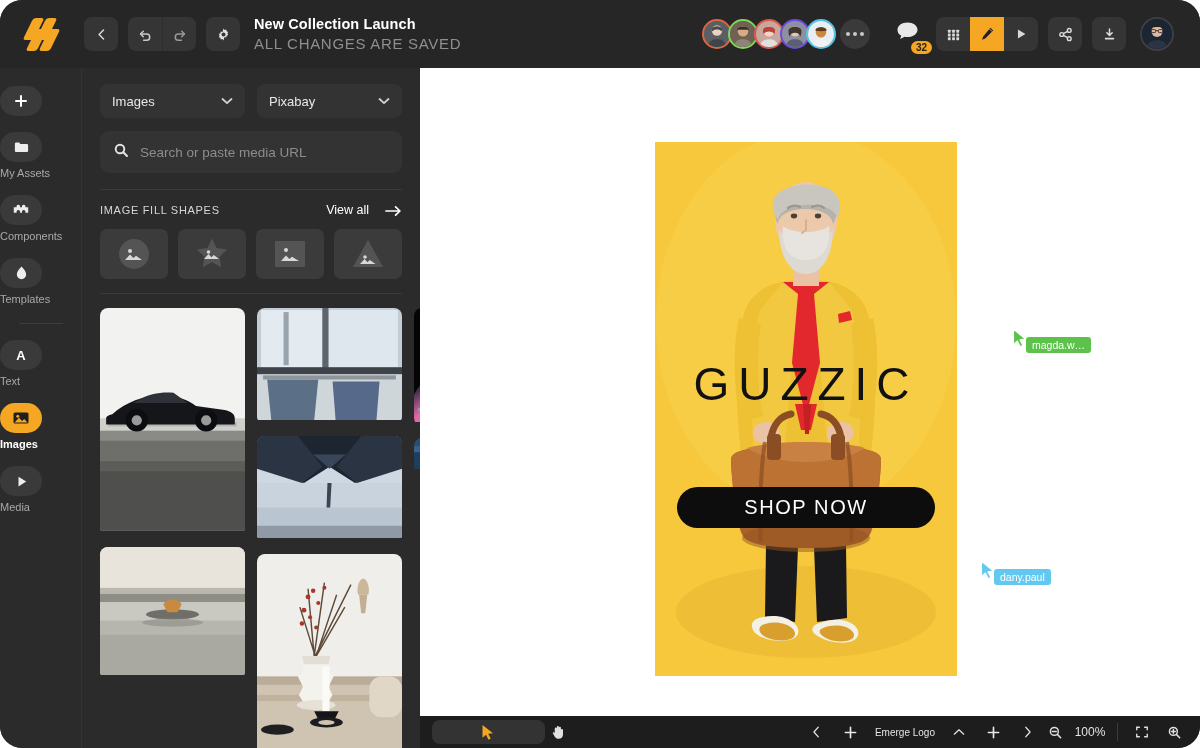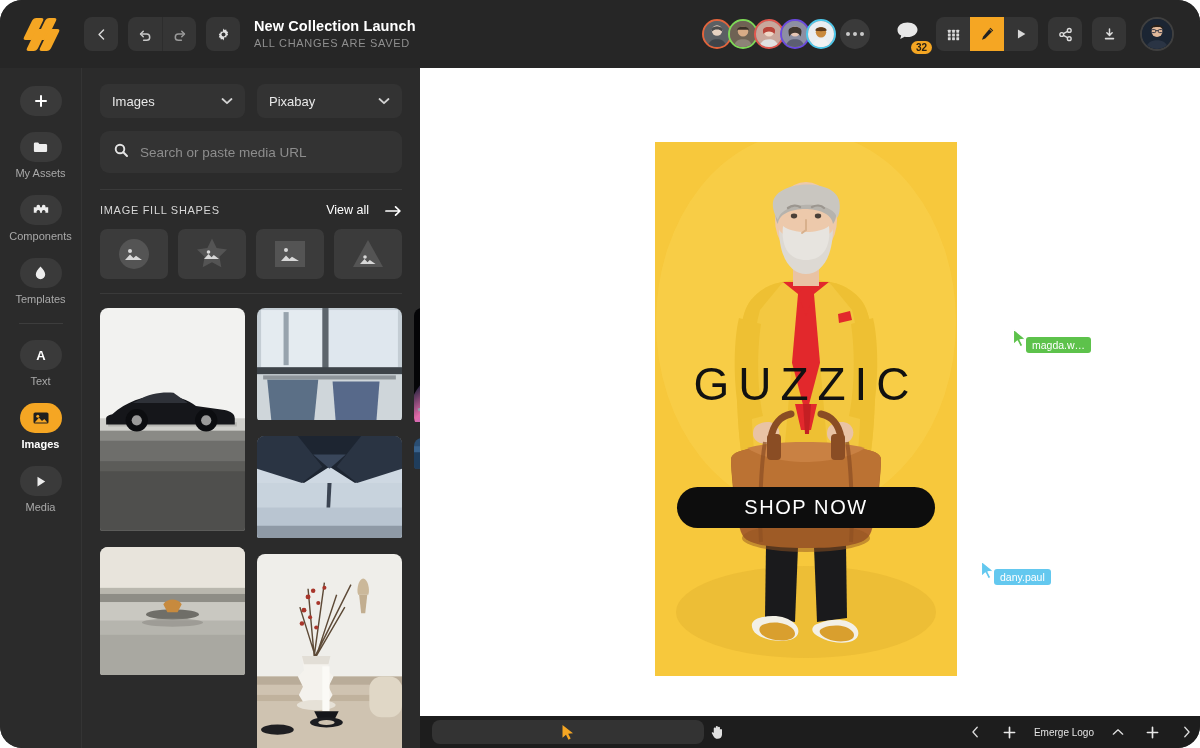--- a/index.html
+++ b/index.html
@@ -40,21 +40,21 @@
     background: #353535; border-radius: 8px;
     display: flex; align-items: center; justify-content: center;
     color: #cfcfcf; font-size: 15px; cursor: pointer;
   }
   .hgroup { display: flex; background: #353535; border-radius: 8px; overflow: hidden; margin-left: 10px; }
   .hgroup .hbtn { background: transparent; border-radius: 0; width: 34px; }
   .hgroup .hbtn + .hbtn { border-left: 1px solid #2d2d2d; }
 
   .doc-title { margin-left: 14px; line-height: 1.15; }
   .doc-title .t1 { color: #ffffff; font-size: 14.5px; font-weight: bold; letter-spacing: .1px; }
-  .doc-title .t2 { color: #8f8f8f; font-size: 11px; letter-spacing: .7px; margin-top: 2px; }
+  .doc-title .t2 { color: #8f8f8f; font-size: 15px; letter-spacing: .7px; margin-top: 2px; }
 
   .header-right {
     position: absolute; right: 26px; top: 0; height: 68px;
     display: flex; align-items: center; gap: 10px;
   }
   .avatars { display: flex; align-items: center; }
   .av {
     width: 30px; height: 30px; border-radius: 50%;
     border: 2px solid #888; margin-left: -4px;
     background: #777; overflow: hidden; position: relative;
@@ -94,21 +94,21 @@
 
   
   .rail {
     position: absolute; left: 0; top: 68px;
     width: 82px; height: 680px;
     background: #2b2b2b;
     border-right: 1px solid #343434;
     padding-top: 18px;
     display: flex; flex-direction: column; align-items: center;
   }
-  .rail-item { width: 100%; display: flex; flex-direction: column; align-items: center; cursor: pointer; margin-bottom: 16px; }
+  .rail-item { width: 100%; display: flex; flex-direction: column; cursor: pointer; margin-bottom: 16px; }
   .rail-ic {
     width: 42px; height: 30px; border-radius: 15px;
     background: #3a3a3a; color: #e6e6e6;
     display: flex; align-items: center; justify-content: center;
   }
   .rail-item.active .rail-ic { background: #f5a623; color: #1f1f1f; }
   .rail-lbl { color: #a9a9a9; font-size: 11px; margin-top: 5px; }
   .rail-item.active .rail-lbl { color: #ffffff; font-weight: bold; }
   .rail-div { width: 44px; height: 1px; background: #3d3d3d; margin: 2px 0 16px; }
 
@@ -758,15 +758,38 @@
             <path d="M7 1.5v11M1.5 7h11" stroke="#e8e8e8" stroke-width="1.8" stroke-linecap="round"></path>
           </svg>
       </div>
       <div class="btool">
         <svg width="11" height="12" viewBox="0 0 12 14">
             <path d="M4 1.5 9 7l-5 5.5" fill="none" stroke="#dcdcdc" stroke-width="1.5" stroke-linecap="round" stroke-linejoin="round"></path>
           </svg>
       </div>
     </div>
 
+    <div class="zoom-grp">
+      <div class="btool">
+        <svg width="15" height="15" viewBox="0 0 16 16">
+            <circle cx="6.8" cy="6.8" r="4.2" fill="none" stroke="#e0e0e0" stroke-width="1.6"></circle>
+            <path d="M4.8 6.8h4M10 10l3.5 3.5" stroke="#e0e0e0" stroke-width="1.6" stroke-linecap="round"></path>
+          </svg>
+      </div>
+      <div class="zoom-val">100%</div>
+      <div class="bsep"></div>
+      <div class="btool">
+        <svg width="14" height="14" viewBox="0 0 16 16">
+            <g stroke="#e0e0e0" stroke-width="1.6" fill="none" stroke-linecap="round">
+              <path d="M2 5.5V2.5h3M14 5.5V2.5h-3M2 10.5v3h3M14 10.5v3h-3"></path>
+            </g>
+          </svg>
+      </div>
+      <div class="btool">
+        <svg width="15" height="15" viewBox="0 0 16 16">
+            <circle cx="6.8" cy="6.8" r="4.2" fill="none" stroke="#e0e0e0" stroke-width="1.6"></circle>
+            <path d="M4.8 6.8h4M6.8 4.8v4M10 10l3.5 3.5" stroke="#e0e0e0" stroke-width="1.6" stroke-linecap="round"></path>
+          </svg>
+      </div>
+    </div>
   </div>
 
 </div>
 
 </body></html>

